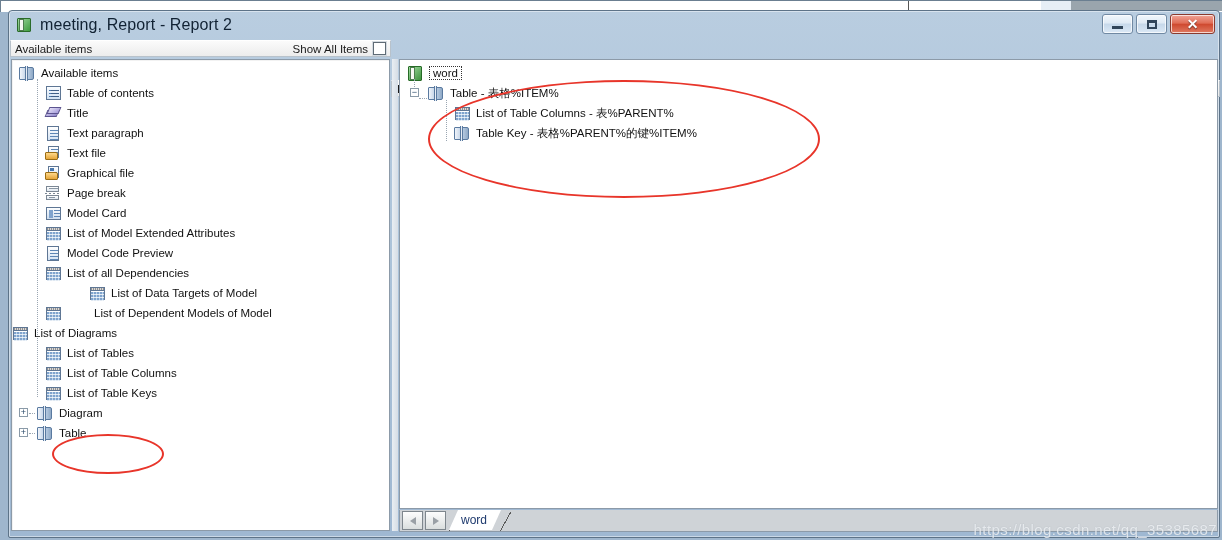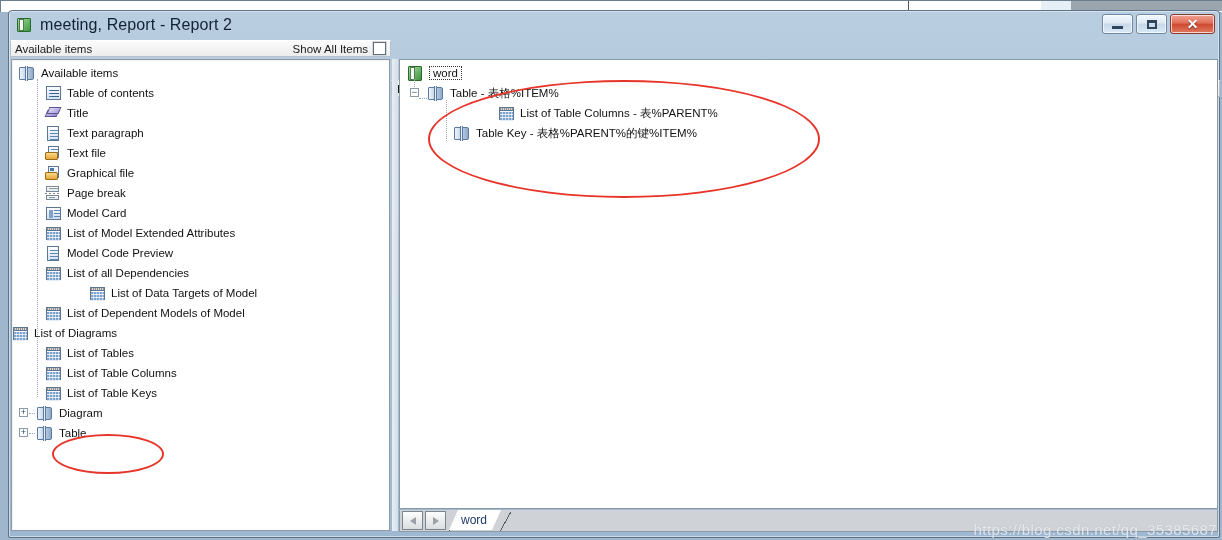--- a/index.html
+++ b/index.html
@@ -538,21 +538,21 @@
           </div>
           <div class="node" style="padding-left: 33px; margin-left: 44px;">
             <span class="icon">
               <span class="ic-grid">
                 <span class="cap"></span>
                 <span class="cells"></span>
               </span>
             </span>
             <span class="label">List of Data Targets of Model</span>
           </div>
-          <div class="node" style="padding-left: 33px;">
+          <div class="node" style="padding-left: 33px; gap: 27px;">
             <span class="icon">
               <span class="ic-grid">
                 <span class="cap"></span>
                 <span class="cells"></span>
               </span>
             </span>
             <span class="label">List of Dependent Models of Model</span>
           </div>
           <div class="node" style="">
             <span class="icon">
@@ -649,21 +649,21 @@
               <span class="spine"></span>
             </span>
         </span>
         <span class="label">Table - 表格%ITEM%</span>
       </div>
       <div class="dashx" style="left:19px; top:38px; width:8px;"></div>
 
       <div class="dotline" style="left:46px; top:40px; height:41px;"></div>
 
       <div id="right-children">
-          <div class="node" style="padding-left: 54px; margin-left: 44px;">
+          <div class="node" style="padding-left: 54px;">
             <span class="icon">
               <span class="ic-grid">
                 <span class="cap"></span>
                 <span class="cells"></span>
               </span>
             </span>
             <span class="label">List of Table Columns - 表%PARENT%</span>
           </div>
           <div class="node" style="padding-left: 54px;">
             <span class="icon">

